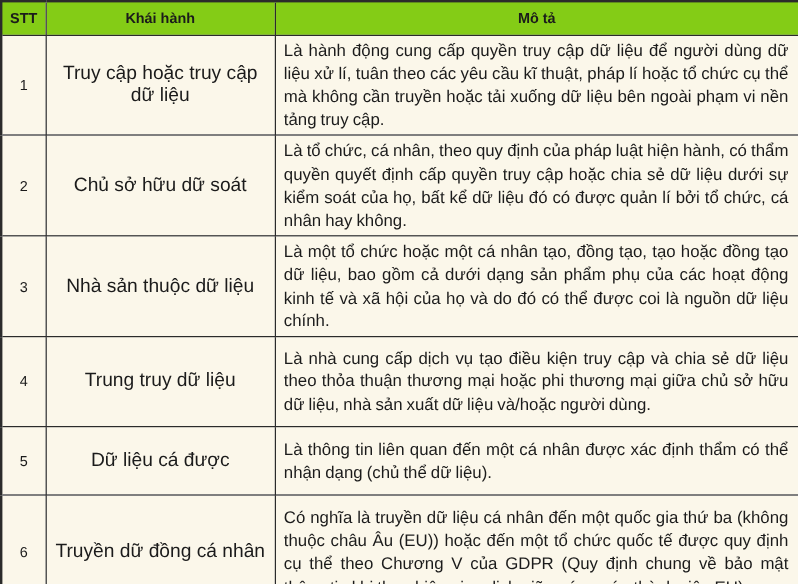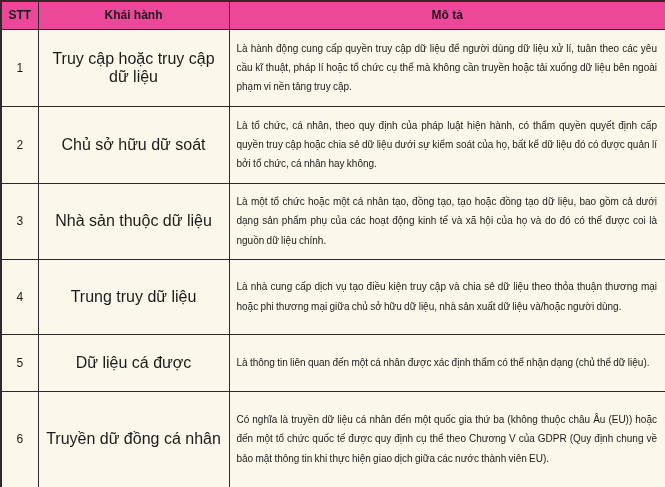--- a/index.html
+++ b/index.html
@@ -30,21 +30,21 @@
   
   table.concept-table {
     border: 2.5px solid #222222;
   }
   table.concept-table tr > *:first-child { border-left-width: 2.5px; }
   table.concept-table tr > *:last-child  { border-right-width: 2.5px; }
   table.concept-table thead th { border-top-width: 2.5px; }
   table.concept-table tbody tr:last-child td { border-bottom-width: 3px; }
 
   thead th {
-    background: #ec4899;
+    background: #84cc16;
     font-size: 12px;
     font-weight: bold;
     text-align: center;
     vertical-align: middle;
     padding: 2px 4px;
   }
   tbody td {
     background: #fbf7ea;
     vertical-align: middle;
   }
@@ -52,21 +52,21 @@
     text-align: center;
     font-size: 12px;
     padding: 2px;
   }
   td.cell-concept {
     text-align: center;
     font-size: 16px;
     padding: 2px 6px;
   }
   td.cell-desc {
-    font-size: 10px;
+    font-size: 14px;
     line-height: 19.2px;
     text-align: justify;
     text-justify: inter-word;
     padding: 3px 8px 3px 7px;
     word-spacing: -0.5px;
   }
   
   thead tr        { height: 28px; }
   tbody tr:nth-child(1) { height: 77px; }
   tbody tr:nth-child(2) { height: 77px; }

